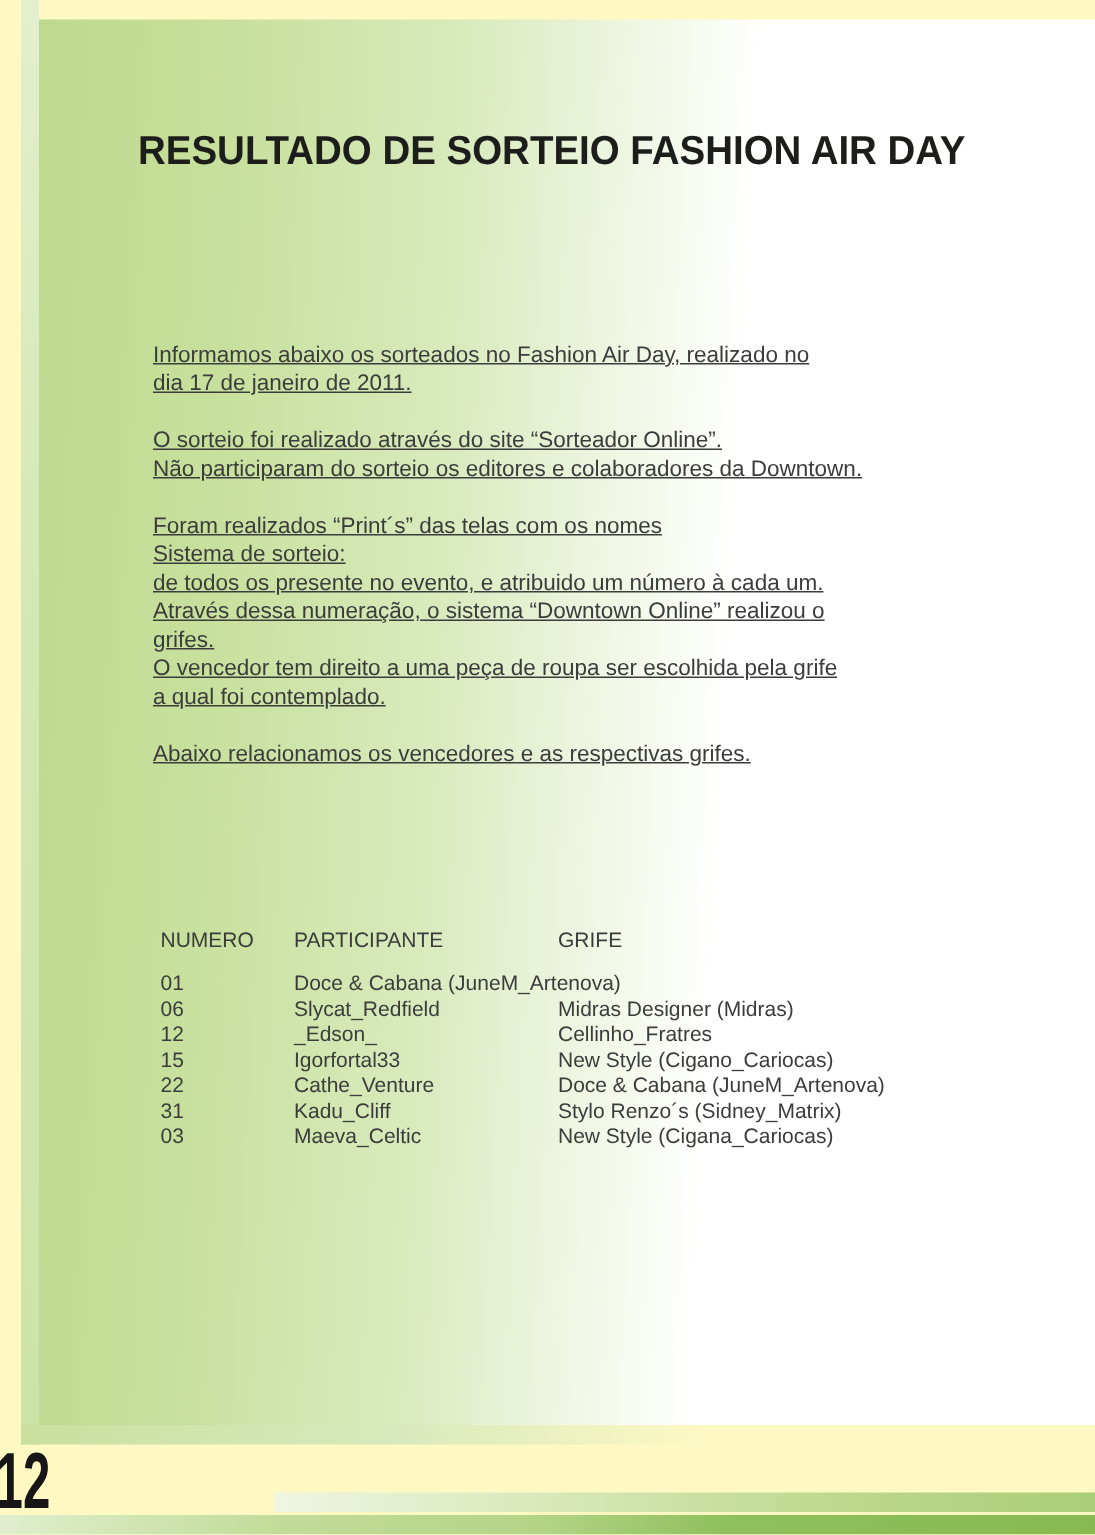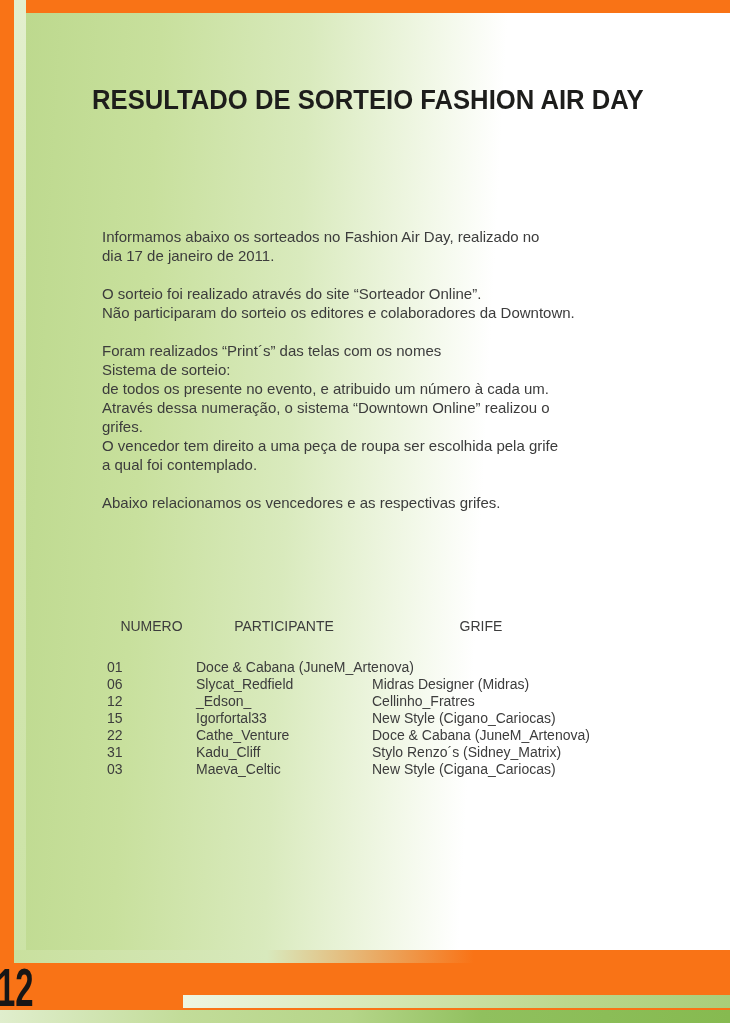--- a/index.html
+++ b/index.html
@@ -1,18 +1,18 @@
 <!DOCTYPE html>
 <html style="--title-text: #1d1d1b; --body-text: #3c3c3c; --panel-green: #bdd98e; --panel-light: #d8e9bd; --bar-green-dark: #86ba50; --bar-green-light: #e0eecd;"><head>
 <meta charset="utf-8">
 <style>
   html,body { margin:0; padding:0; }
   .page {
     position:relative; width:730px; height:1023px;
-    background:#f97316; overflow:hidden;
+    background:#fef9c3; overflow:hidden;
     font-family:"Liberation Sans", sans-serif;
   }
   
   .back-strip {
     position:absolute; left:14px; top:0; width:12px; height:963px;
     background:linear-gradient(to bottom, #e3efce 0%, #d5e7b4 40%, #cce3a6 100%);
   }
   .back-bottom {
     position:absolute; left:14px; top:950px; width:460px; height:13px;
     background:linear-gradient(to right, #c9e09e 0%, #d8e9bd 55%, rgba(255,255,255,0) 100%);
@@ -27,28 +27,28 @@
     font-size:27px; font-weight:bold; letter-spacing:0;
     color:var(--title-text, #1d1d1b);
     transform:scaleX(0.95); transform-origin:left top;
     white-space:nowrap;
   }
   .body-text {
     position:absolute; left:102px; top:227px;
     font-size:15px; line-height:19px;
     color:var(--body-text, #3c3c3c);
   }
-  .para { margin:0 0 19px 0; }
+  .para { margin:0 0 19px 0;text-decoration:underline; }
   .para div { white-space:nowrap; }
   .winners-table {
     position:absolute; left:107px; top:618px;
     font-size:14px; color:var(--body-text, #3c3c3c);
   }
   .trow { display:grid; grid-template-columns:89px 176px auto; line-height:17px; }
-  .thead { margin-bottom:24px;text-align:center; }
+  .thead { margin-bottom:12px; }
   .trow span { white-space:nowrap; }
   .pagenum {
     position:absolute; left:-3px; top:963px;
     font-size:53px; font-weight:bold; line-height:0.95;
     color:#161616;
     transform:scaleX(0.62); transform-origin:left top;
   }
   .stripe-upper {
     position:absolute; left:183px; top:995px; width:547px; height:13px;
     background:linear-gradient(to right, #eef5e2 0%, #d7e8b6 35%, #bcd88d 70%, #a9ce79 100%);

